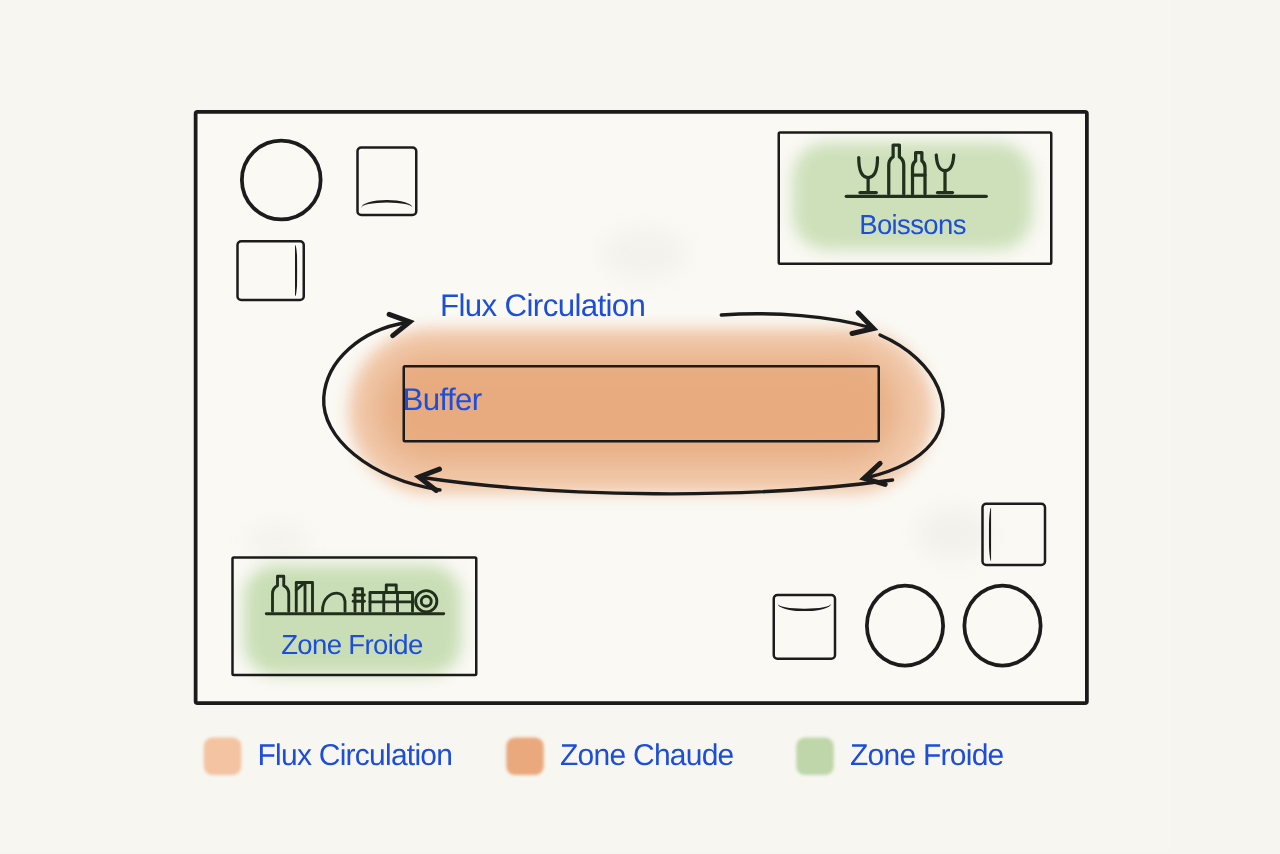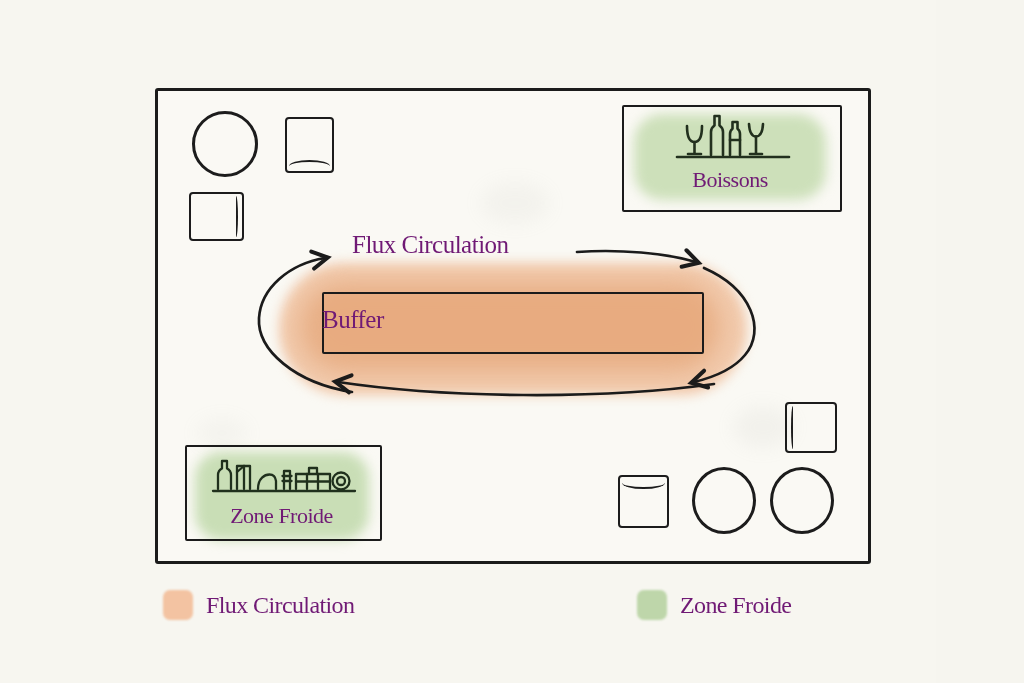--- a/index.html
+++ b/index.html
@@ -1,20 +1,20 @@
 <!DOCTYPE html>
 <html><head>
 <meta charset="utf-8">
 <style>
   html,body{margin:0;padding:0;background:#f6f5ef;}
   .stage{
     position:relative;width:936px;height:683px;overflow:hidden;
     background:#f7f6f0;
-    font-family:Liberation Serif, serif;
-    color:#701a75;
+    font-family:Liberation Sans, sans-serif;
+    color:#1d4ed8;
   }
   .abs{position:absolute;}
   
   .room{
     left:155px;top:88px;width:710px;height:470px;
     border:3px solid #1b1b1b;border-radius:3px;background:#faf9f4;
   }
   
   .smudge{border-radius:50%;filter:blur(9px);background:#b9b9b2;}
   .sm1{left:480px;top:182px;width:70px;height:42px;opacity:.10;}
@@ -157,18 +157,22 @@
       <path d="M704 268 C752 289 766 330 745 355 C736 366 719 376 694 382" marker-end="url(#arw)"></path>
       <path d="M714 384 C600 400 445 398 338 382" marker-end="url(#arw)"></path>
       <path d="M352 392 C295 383 257 350 259 318 C261 288 289 264 325 258" marker-end="url(#arw)"></path>
     </g>
   </svg>
 
   <div class="abs legend-item li-1">
     <span class="swatch sw-1"></span>
     <span class="legend-label">Flux Circulation</span>
   </div>
+  <div class="abs legend-item li-2">
+    <span class="swatch sw-2"></span>
+    <span class="legend-label">Zone Chaude</span>
+  </div>
   <div class="abs legend-item li-3">
     <span class="swatch sw-3"></span>
     <span class="legend-label">Zone Froide</span>
   </div>
 
 </div>
 
 </body></html>

